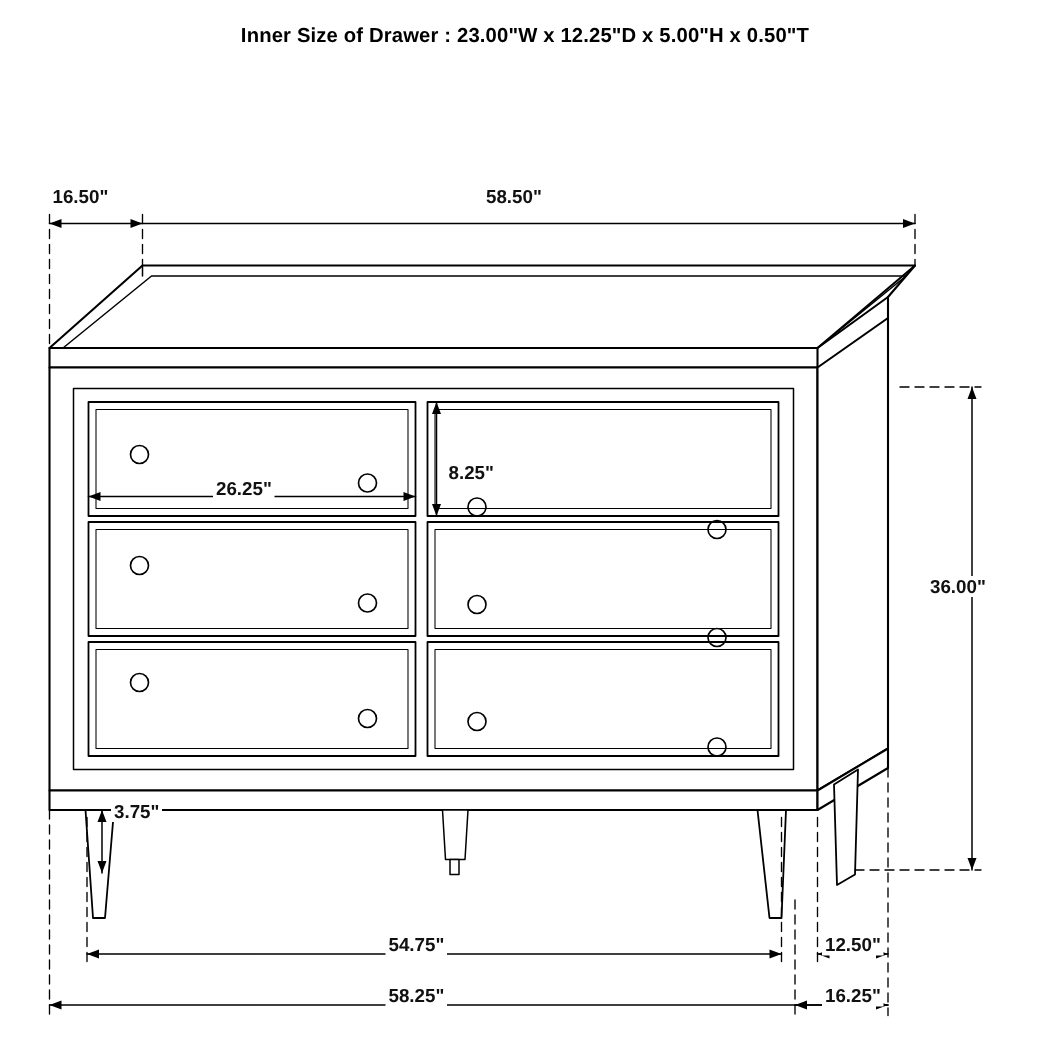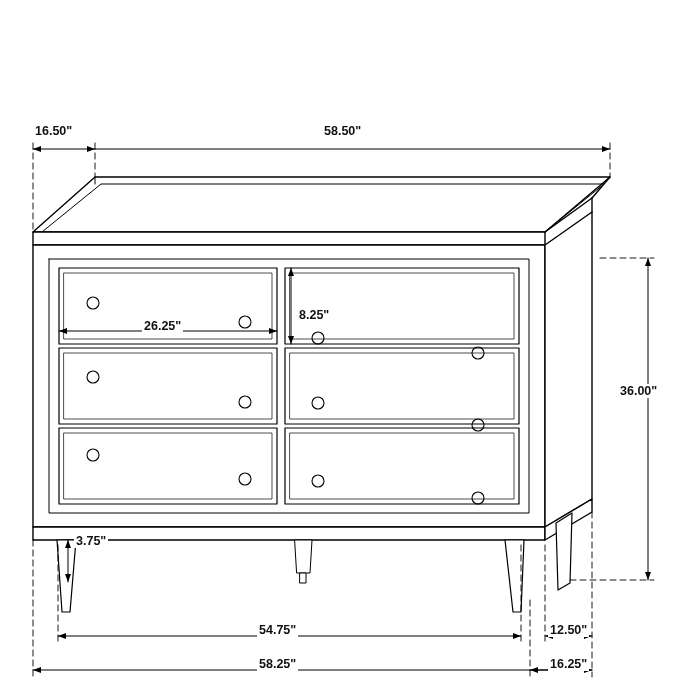--- a/index.html
+++ b/index.html
@@ -48,20 +48,21 @@
     padding: 0 2px;
     white-space: nowrap;
     line-height: 14px;
   }
 </style>
 </head>
 <body>
 
 <div id="stage">
 
+  <div class="title">Inner Size of Drawer : 23.00"W x 12.25"D x 5.00"H x 0.50"T</div>
 
   <svg class="diagram" viewBox="0 0 700 700">
     <g fill="none" stroke="#000000" stroke-width="1.4" stroke-linejoin="round" stroke-linecap="round">
 
       <polygon points="33,232 95,177 610,177 545,232" fill="#ffffff" stroke="#000000" stroke-width="1.4"></polygon>
       <polygon points="33,232 545,232 545,245 33,245" fill="#ffffff" stroke="#000000" stroke-width="1.4"></polygon>
       <line x1="95" y1="177" x2="95" y2="184" stroke="#000000" stroke-width="1"></line>
       <polyline points="42,232 101,184 604,184 545,232" stroke="#000000" stroke-width="1"></polyline>
 
       <polygon points="33,245 545,245 545,527 33,527" fill="#ffffff" stroke="#000000" stroke-width="1.4"></polygon>

